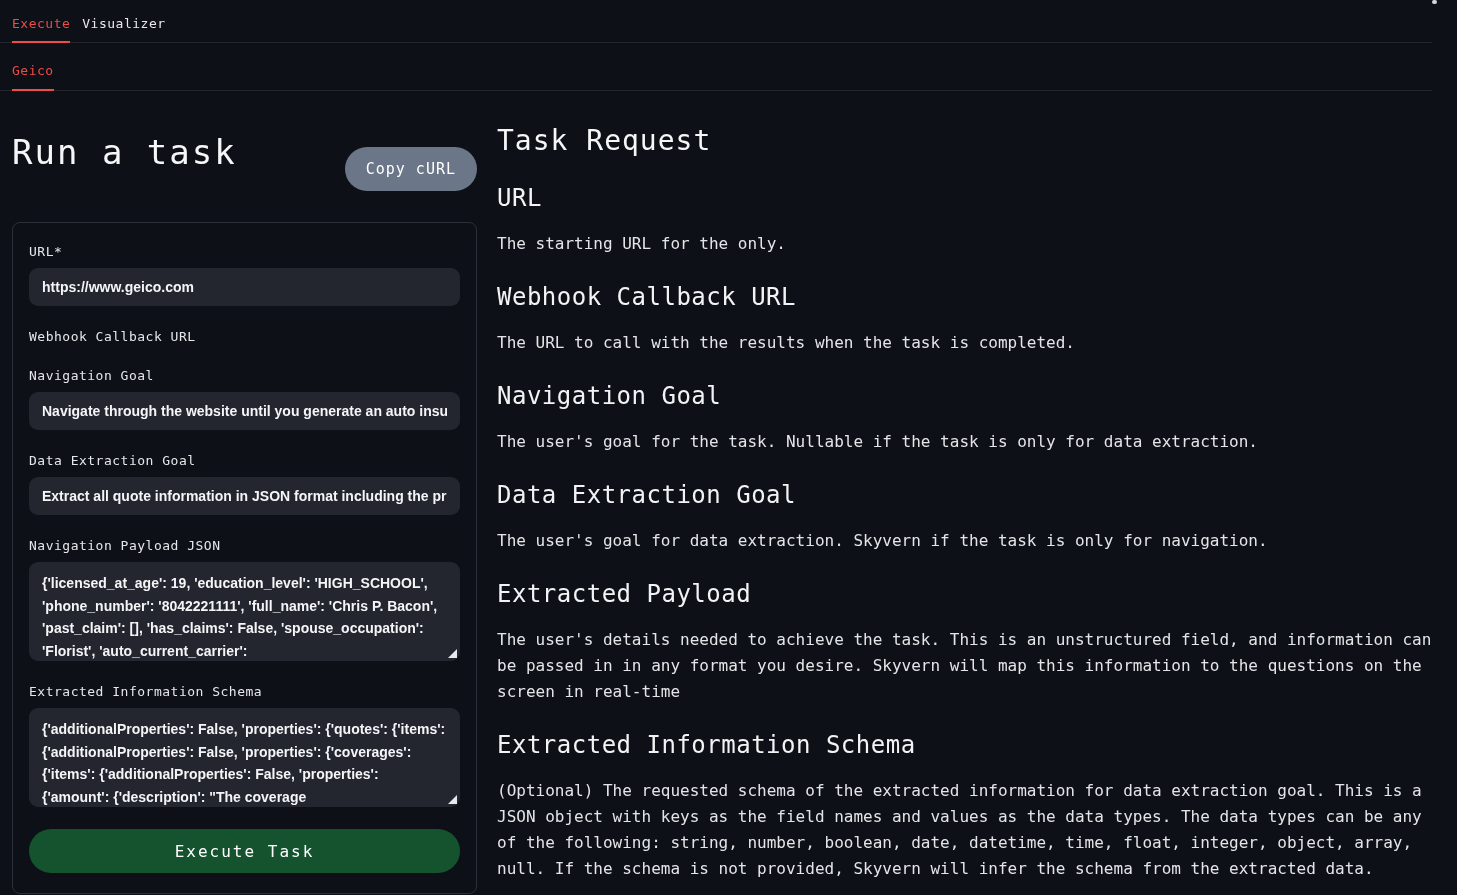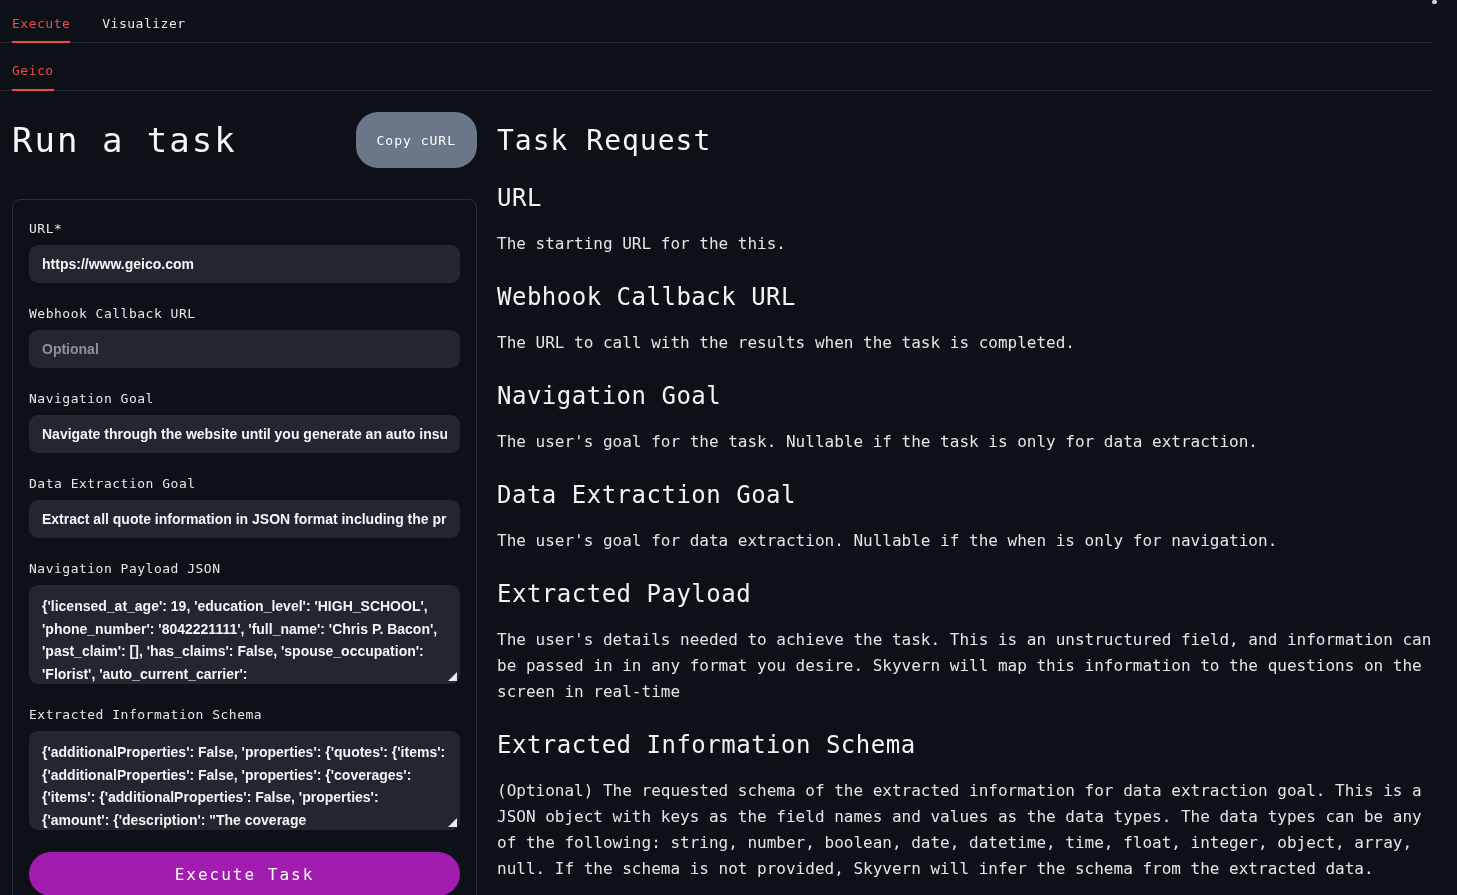--- a/index.html
+++ b/index.html
@@ -11,21 +11,21 @@
     overflow: hidden;
     background: #0d1016;
     font-family: "DejaVu Sans Mono", monospace;
     color: #e8e9eb;
   }
   
   .tabbar {
     width: 1432px;
     border-bottom: 1px solid #23262d;
     display: flex;
-    gap: 32px;
+    gap: 12px;
     padding: 16px 12px 11px 12px;
   }
   .tab {
     position: relative;
     font-size: 13px;
     letter-spacing: 0.5px;
     color: #e8e9eb;
     cursor: pointer;
     background: none;
     border: none;
@@ -63,26 +63,27 @@
     font-size: 34px;
     font-weight: 400;
     letter-spacing: 2px;
     color: #f5f6f7;
   }
   .copy-curl-btn {
     background: #6b7689;
     color: #ffffff;
     border: none;
     border-radius: 22px;
-    height: 56px;
+    height: 44px;
     padding: 0 21px;
     font-family: "DejaVu Sans Mono", monospace;
-    font-size: 13px;
+    font-size: 15px;
     letter-spacing: 1px;
     cursor: pointer;
+    margin-top: 35px;
   }
   .form-card {
     margin-top: 31px;
     border: 1px solid #2c2f37;
     border-radius: 8px;
     padding: 20px 16px;
   }
   .field { margin-bottom: 22px; }
   .field-label {
     display: block;
@@ -127,21 +128,21 @@
     width: 0; height: 0;
     border-left: 9px solid transparent;
     border-bottom: 9px solid #e8e9ec;
     cursor: nwse-resize;
   }
   .execute-btn {
     display: block;
     width: 100%;
     height: 44px;
     margin-top: 14px;
-    background: #a21caf;
+    background: #14532d;
     color: #ffffff;
     border: none;
     border-radius: 22px;
     font-family: "DejaVu Sans Mono", monospace;
     font-size: 16px;
     letter-spacing: 2px;
     cursor: pointer;
   }
 
   
@@ -203,21 +204,20 @@
 
       <div class="form-card">
 
         <div class="field">
           <label class="field-label">URL*</label>
           <input class="text-input" type="text" value="https://www.geico.com" style="">
         </div>
 
         <div class="field">
           <label class="field-label">Webhook Callback URL</label>
-          <input class="text-input" type="text" placeholder="Optional" style="">
         </div>
 
         <div class="field">
           <label class="field-label">Navigation Goal</label>
           <input class="text-input" type="text" value="Navigate through the website until you generate an auto insura" style="">
         </div>
 
         <div class="field">
           <label class="field-label">Data Extraction Goal</label>
           <input class="text-input" type="text" value="Extract all quote information in JSON format including the prer" style="">
@@ -241,36 +241,36 @@
 
         <button class="execute-btn">Execute Task</button>
       </div>
     </div>
 
     <div class="right-col">
       <h2 class="doc-title">Task Request</h2>
 
       <div class="doc-section">
         <h3 class="doc-section-heading">URL</h3>
-        <p class="doc-section-body">The starting URL for the this.</p>
+        <p class="doc-section-body">The starting URL for the only.</p>
       </div>
 
       <div class="doc-section">
         <h3 class="doc-section-heading">Webhook Callback URL</h3>
         <p class="doc-section-body">The URL to call with the results when the task is completed.</p>
       </div>
 
       <div class="doc-section">
         <h3 class="doc-section-heading">Navigation Goal</h3>
         <p class="doc-section-body">The user's goal for the task. Nullable if the task is only for data extraction.</p>
       </div>
 
       <div class="doc-section">
         <h3 class="doc-section-heading">Data Extraction Goal</h3>
-        <p class="doc-section-body">The user's goal for data extraction. Nullable if the when is only for navigation.</p>
+        <p class="doc-section-body">The user's goal for data extraction. Skyvern if the task is only for navigation.</p>
       </div>
 
       <div class="doc-section">
         <h3 class="doc-section-heading">Extracted Payload</h3>
         <p class="doc-section-body">The user's details needed to achieve the task. This is an unstructured field, and information can be passed in in any format you desire. Skyvern will map this information to the questions on the screen in real-time</p>
       </div>
 
       <div class="doc-section">
         <h3 class="doc-section-heading">Extracted Information Schema</h3>
         <p class="doc-section-body">(Optional) The requested schema of the extracted information for data extraction goal. This is a JSON object with keys as the field names and values as the data types. The data types can be any of the following: string, number, boolean, date, datetime, time, float, integer, object, array, null. If the schema is not provided, Skyvern will infer the schema from the extracted data.</p>

